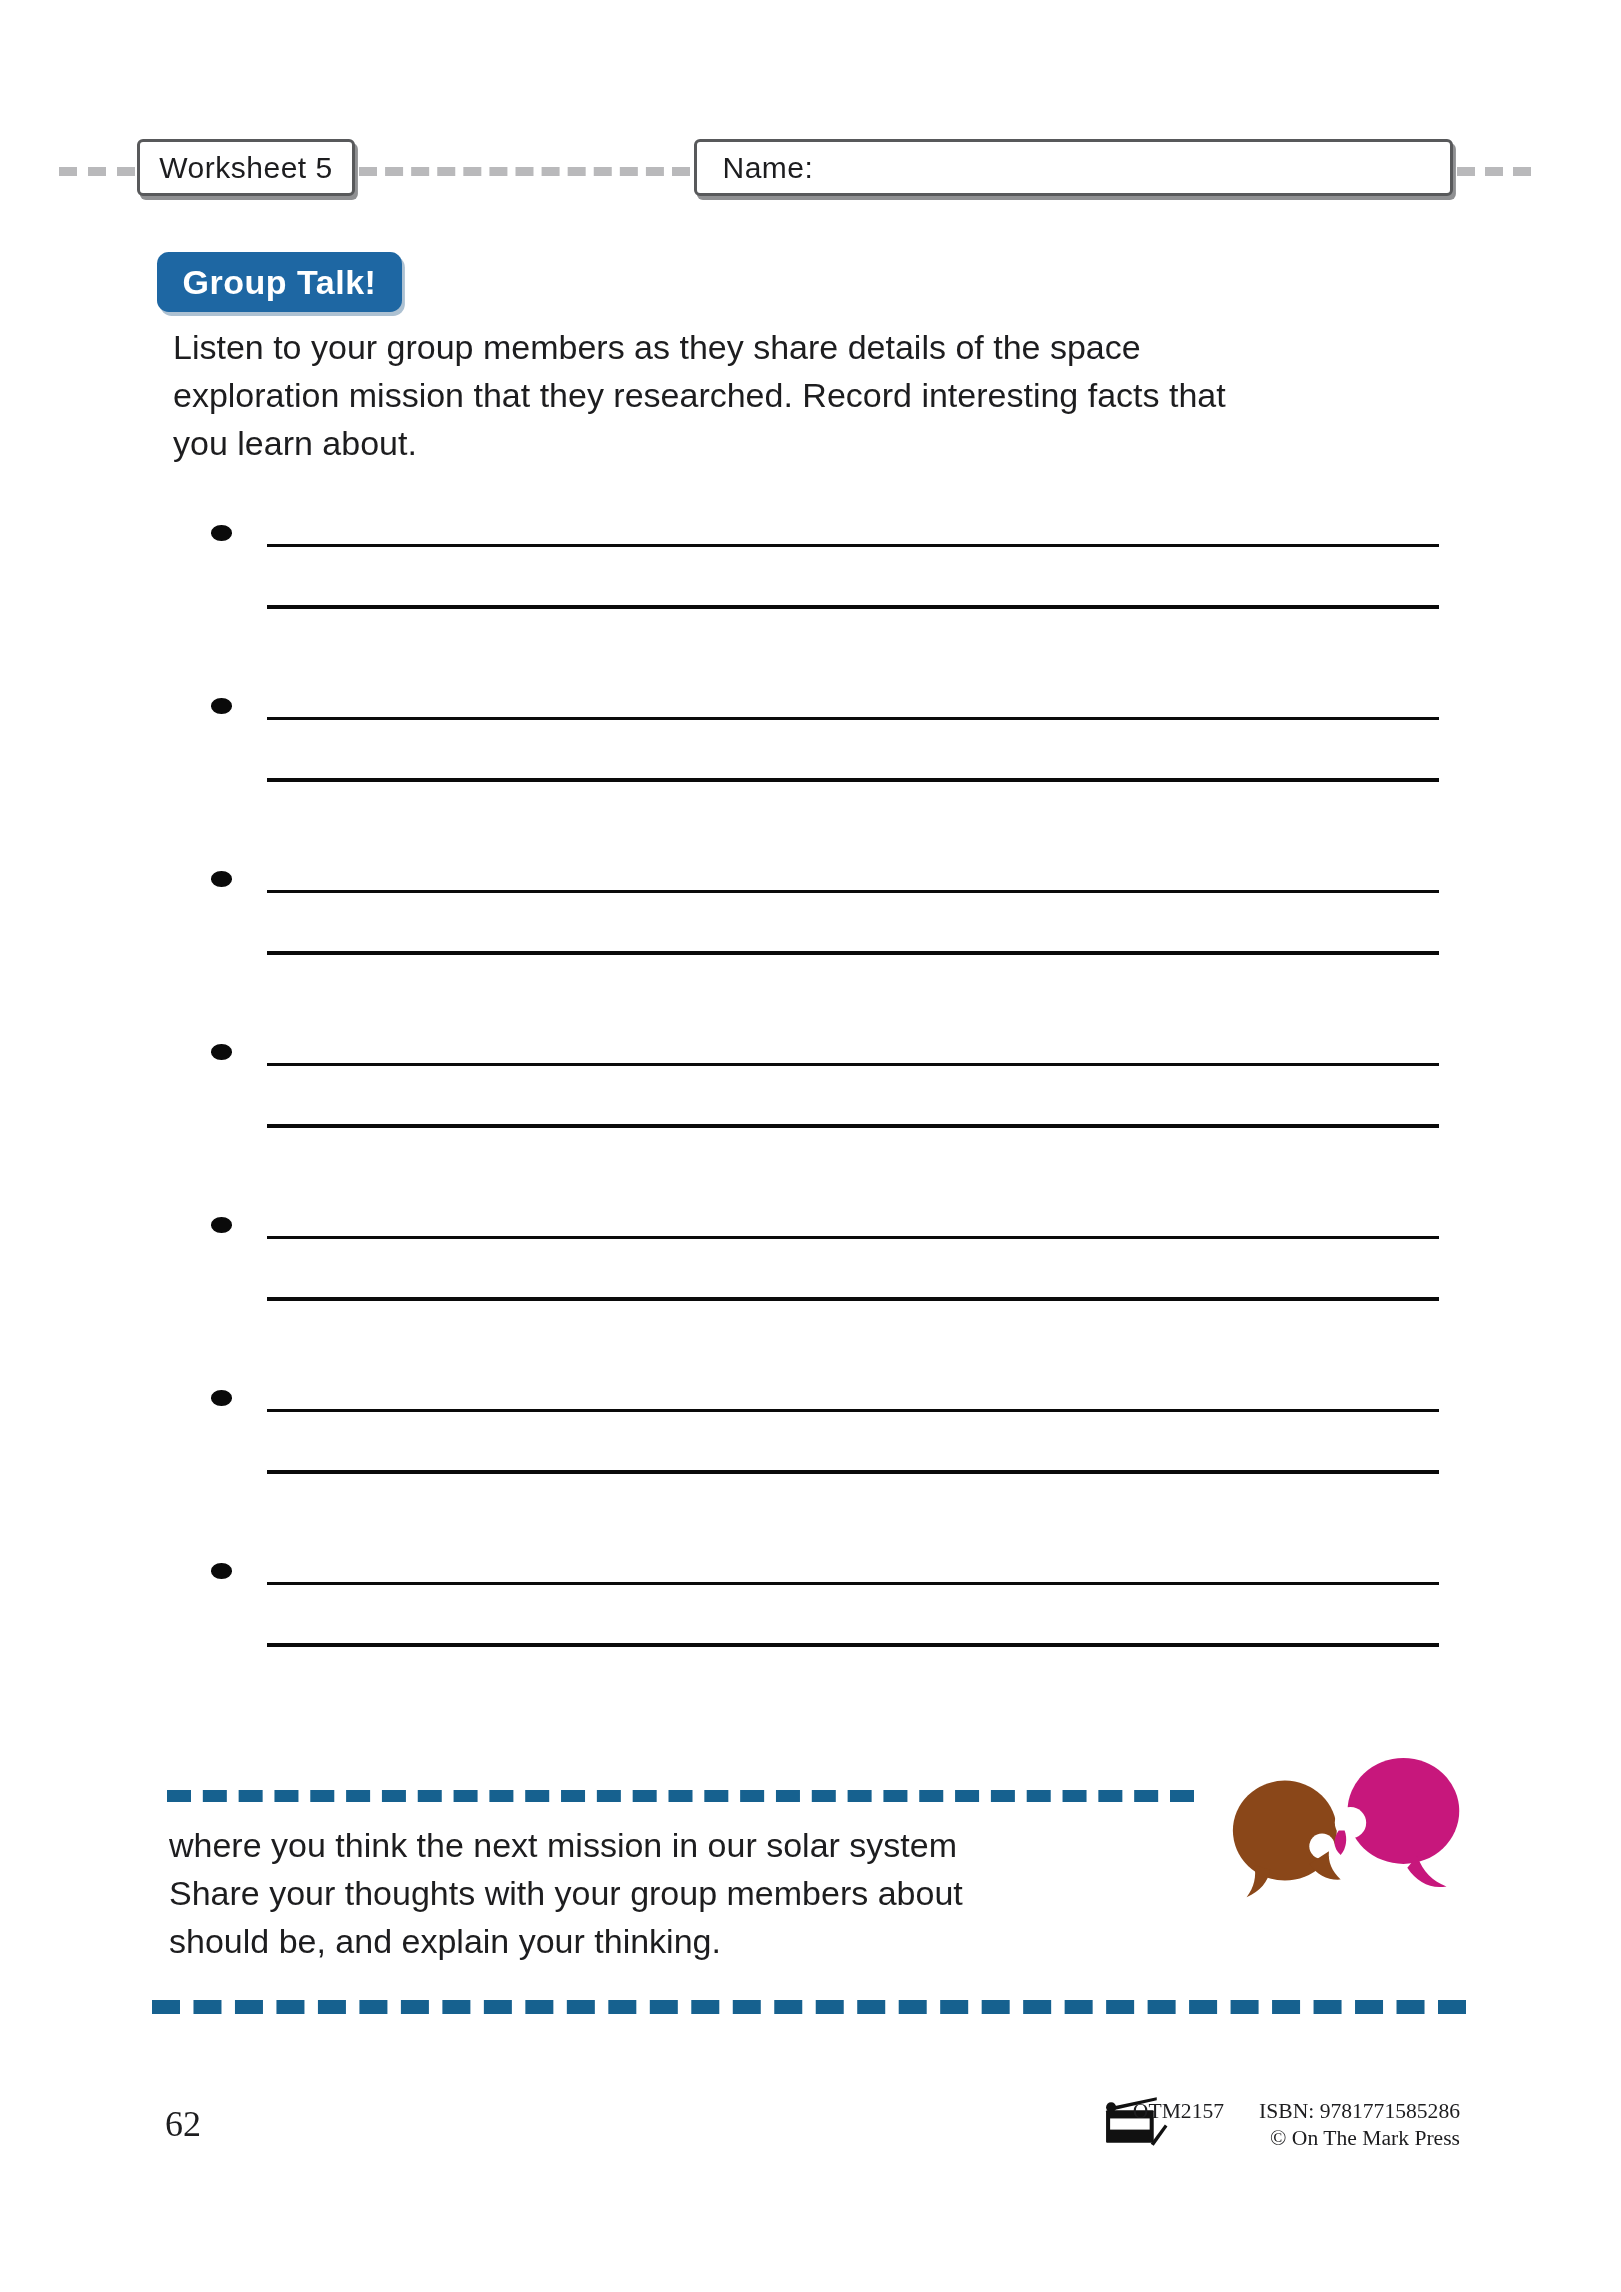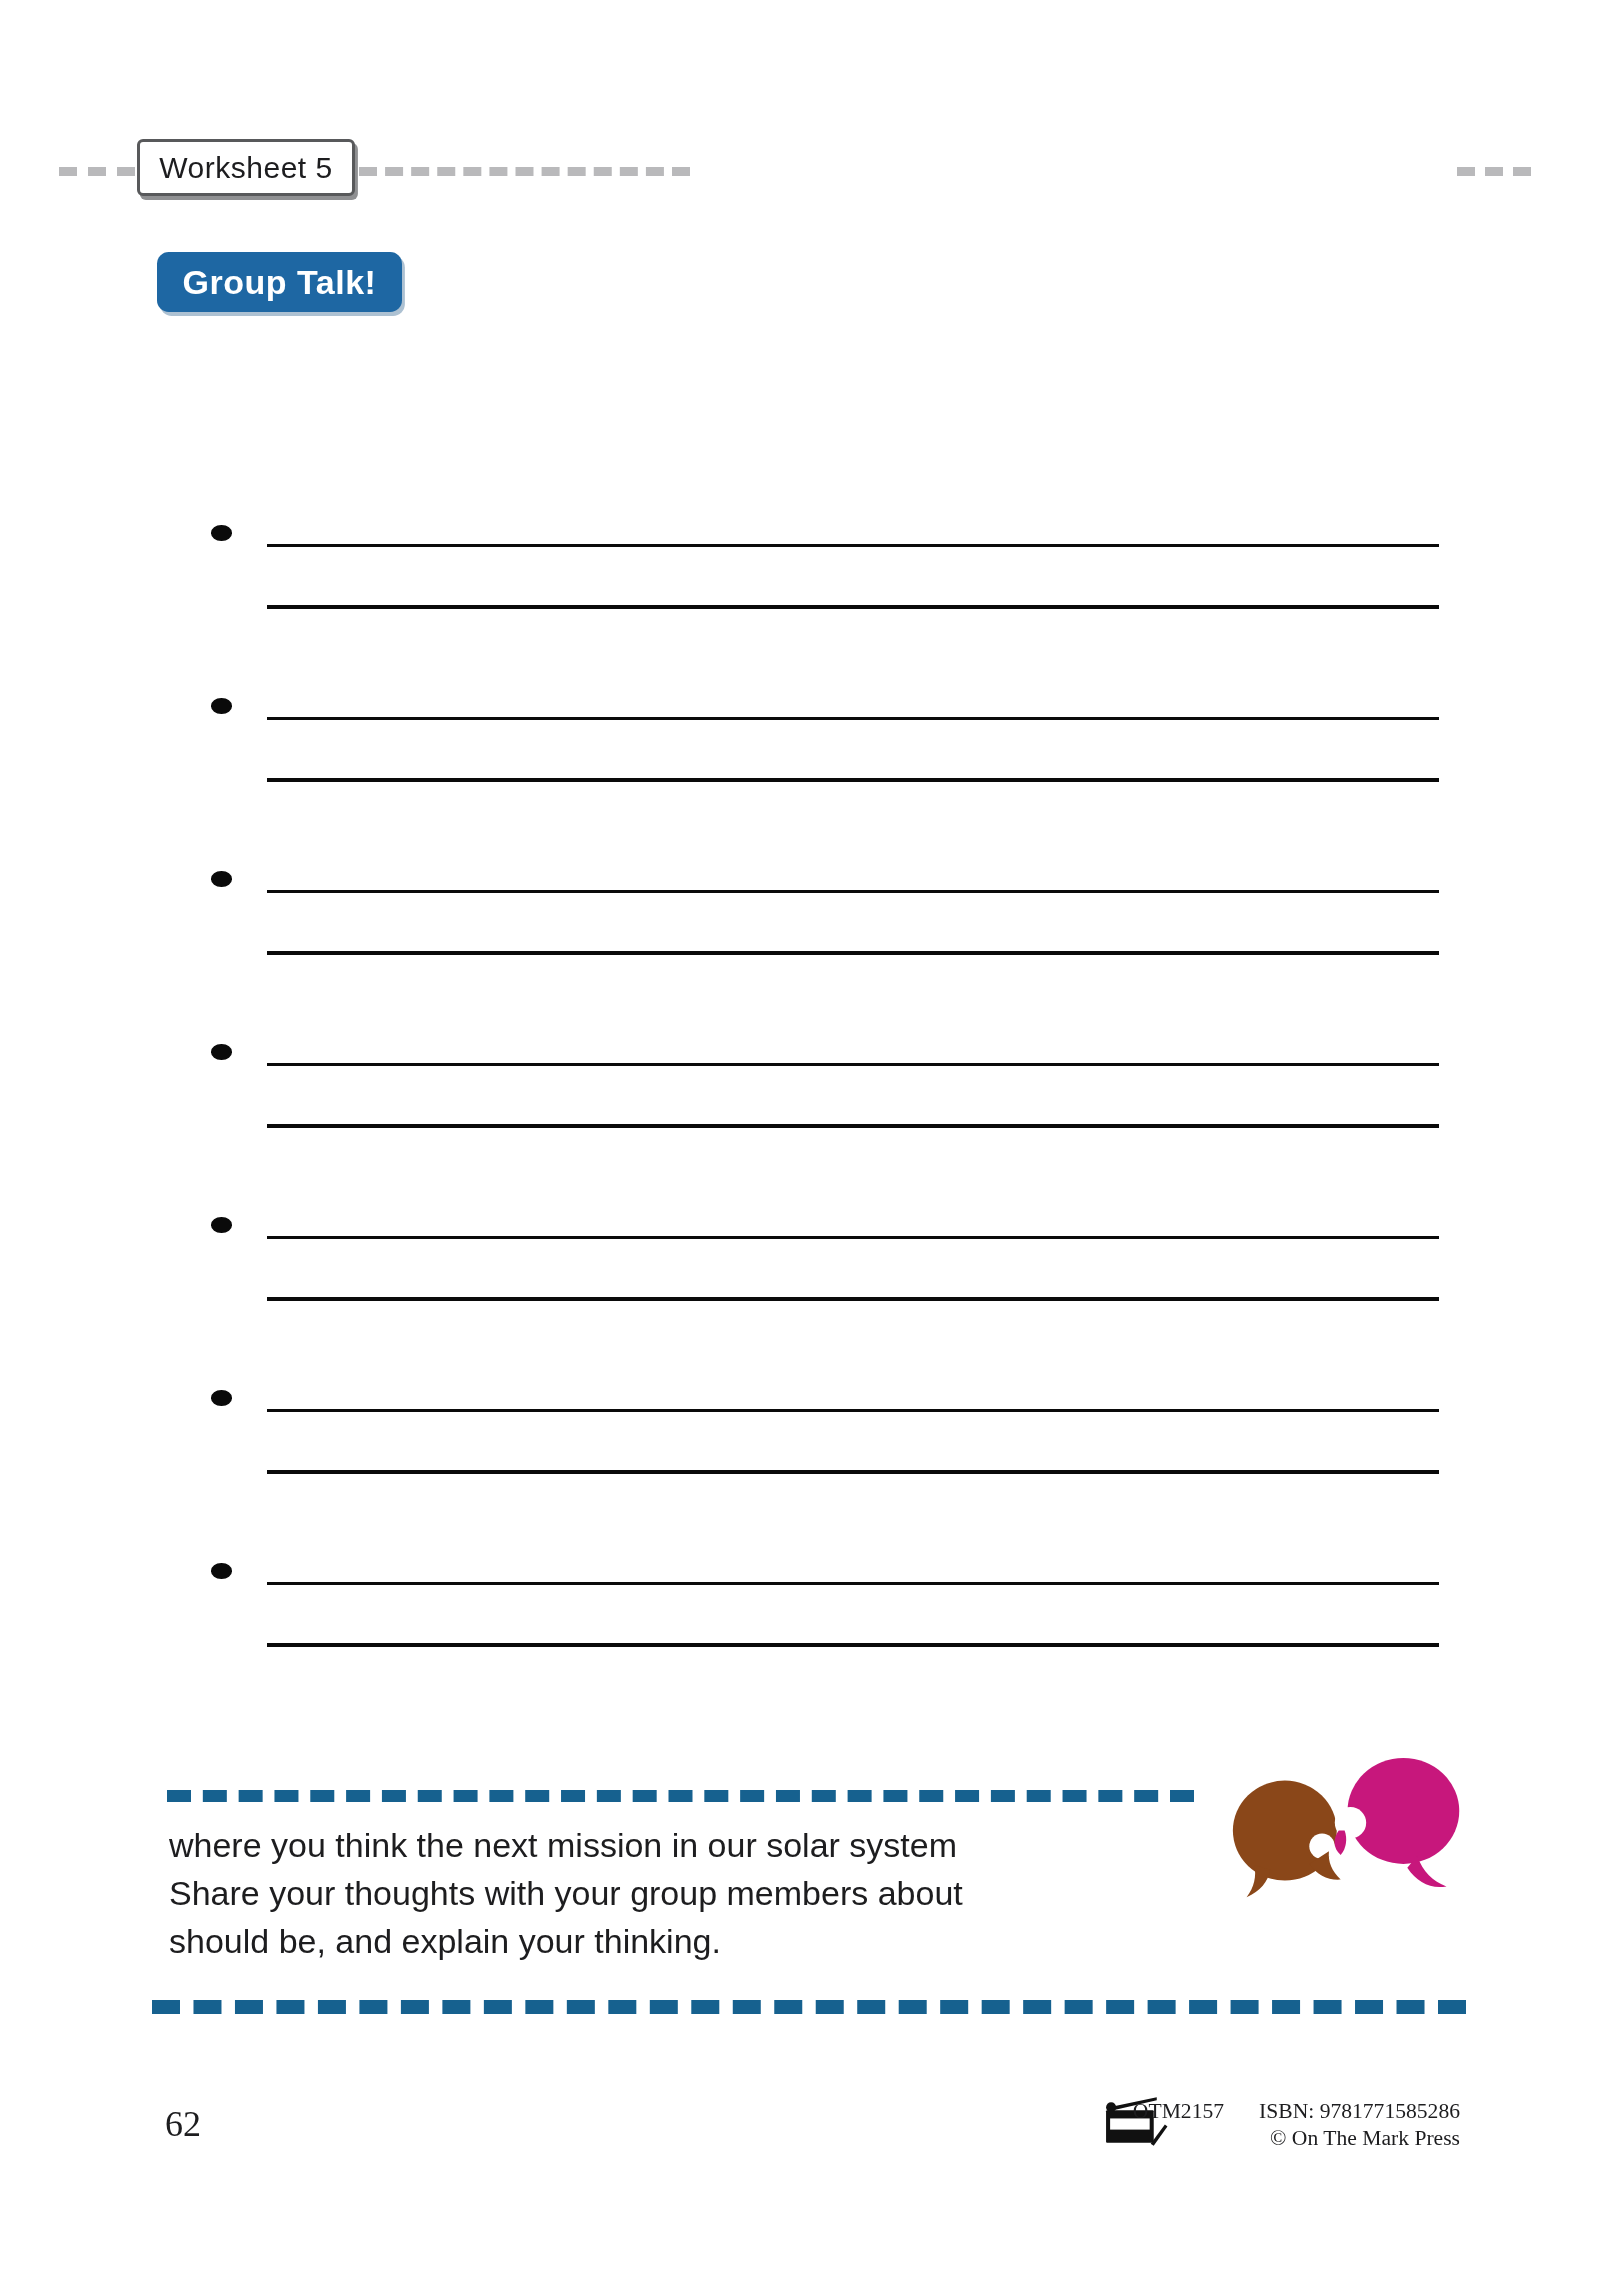--- a/index.html
+++ b/index.html
@@ -95,26 +95,35 @@
 </head>
 <body>
 
 <div class="page">
 
   <div class="hdr-dash left"></div>
   <div class="hdr-box worksheet">
     <span>Worksheet 5</span>
   </div>
   <div class="hdr-dash mid"></div>
+  <div class="hdr-box name">
+    <span>Name:</span>
+    <span class="name-blank"></span>
+  </div>
   <div class="hdr-dash right"></div>
 
   <div class="badge">
     <span>Group Talk!</span>
   </div>
 
+  <div class="instructions">
+    <div>Listen to your group members as they share details of the space</div>
+    <div>exploration mission that they researched. Record interesting facts that</div>
+    <div>you learn about.</div>
+  </div>
 
   <div class="facts">
     <div class="fact-item">
       <span class="bullet"></span>
       <div class="write-line l1"></div>
       <div class="write-line l2"></div>
     </div>
 
     <div class="fact-item">
       <span class="bullet"></span>

